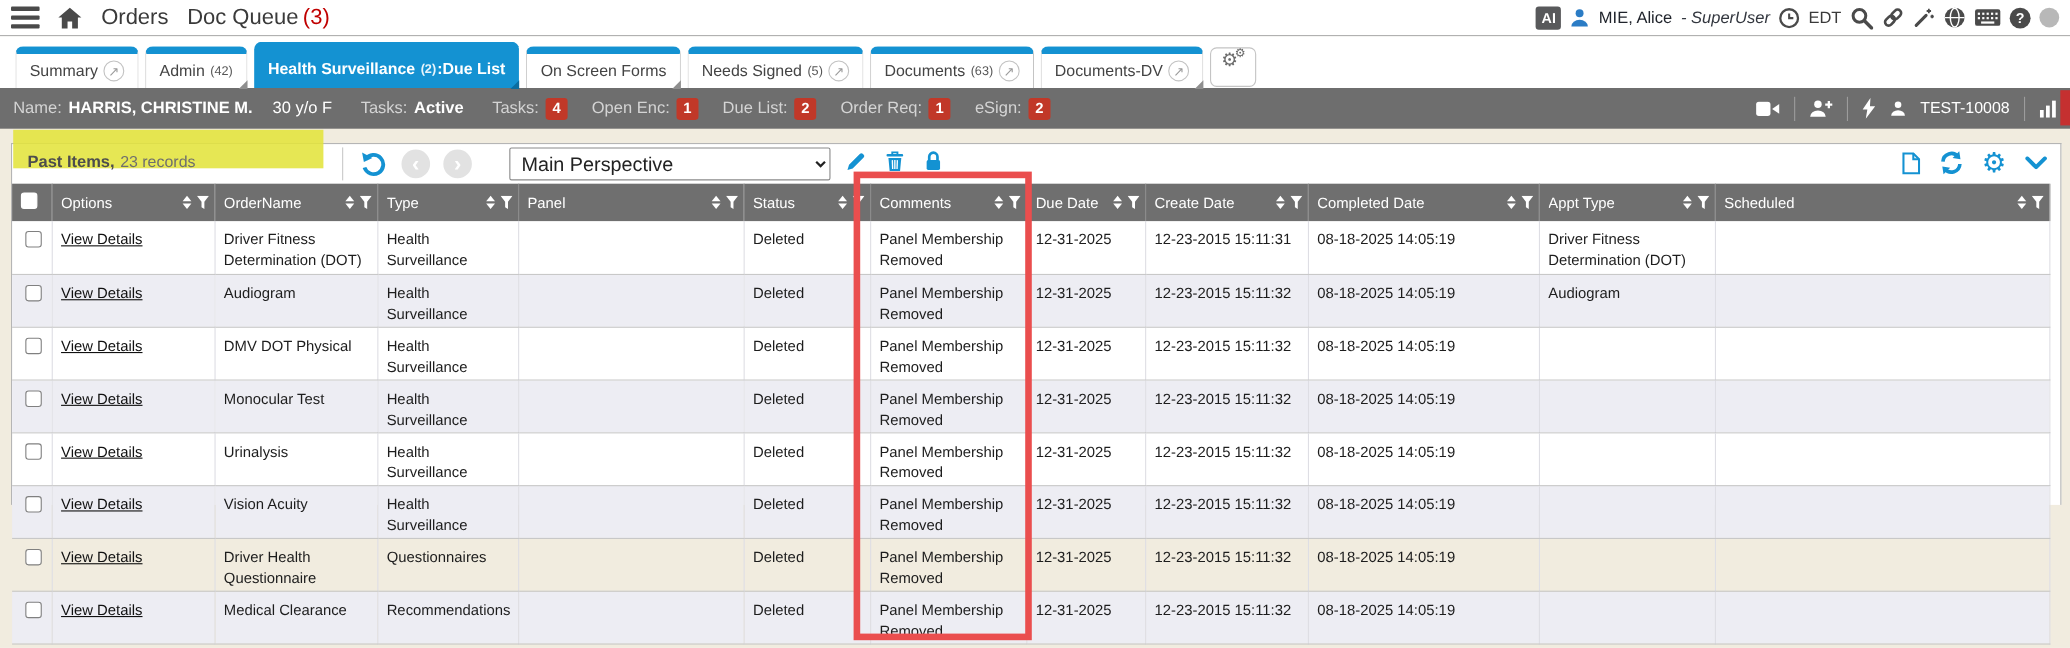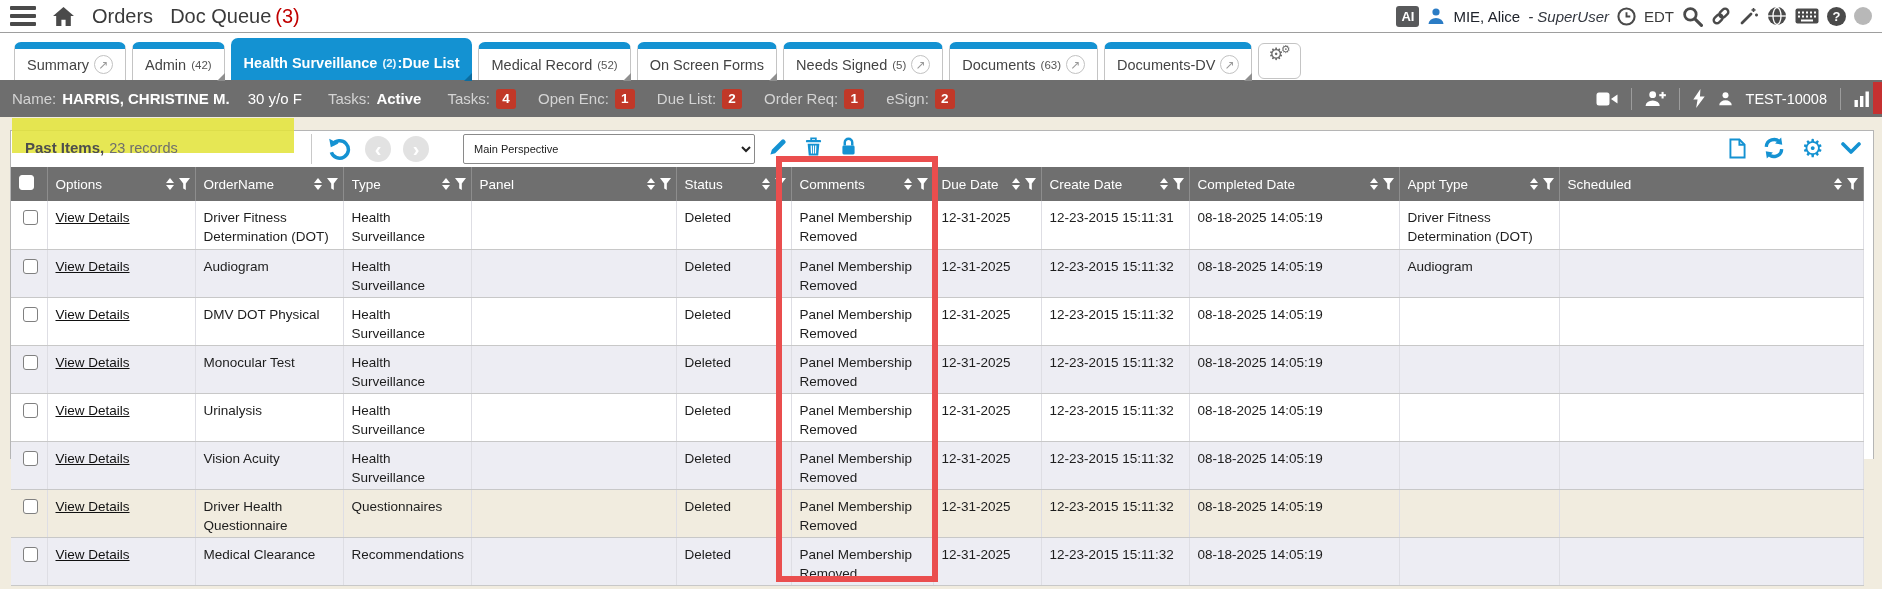--- a/index.html
+++ b/index.html
@@ -68,21 +68,21 @@
                background:#e3e43c; opacity:.88; z-index:4; pointer-events:none; }
   .past-items { position:absolute; left:14px; top:8px; z-index:5; font-size:15px; }
   .past-items .t1 { font-weight:bold; color:#4d4d4d; }
   .past-items .t2 { color:#6e6e6e; margin-left:5px; font-size:14.5px; }
   .tdiv { position:absolute; left:300px; top:3px; height:30px; border-left:1px solid #c9c9c9; }
   .blue { color:#1492d2; }
   .tool-a { position:absolute; top:6px; cursor:pointer; display:inline-flex; }
   .nav-circle { position:absolute; top:5px; width:26px; height:26px; border-radius:50%;
                 background:#e2e2e2; color:#fff; font-size:20px; font-weight:bold;
                 display:flex; align-items:center; justify-content:center; line-height:1; }
-  .persel { position:absolute; left:452px; top:3px; width:292px; height:30px; font-size:11px;
+  .persel { position:absolute; left:452px; top:3px; width:292px; height:30px; font-size:18px;
             font-family:inherit; color:#222; border:1px solid #8a8a8a; border-radius:2px;
             background:#fff; padding:0 6px; }
   .tool-right { position:absolute; right:12px; top:5px; display:flex; align-items:center; gap:17px; }
   .gear-glyph { font-size:25px; line-height:24px; }
 
   
   table.grid { border-collapse:collapse; table-layout:fixed; width:1852px; font-size:13.5px; }
   .grid th { background:#6f6f6f; color:#fff; font-weight:normal; text-align:left;
              height:34px; padding:0 5px 0 8px; border-right:1px solid #8d8d8d; }
   .grid th .thx { display:flex; align-items:center; }
@@ -206,24 +206,20 @@
       <span class="ext-ico">↗</span>
     </div>
     <div class="tab fold">
       <span>Admin</span>
       <span class="cnt">(42)</span>
     </div>
     <div class="tab active fold">
       <span>Health Surveillance</span>
       <span class="cnt">(2)</span>
       <span style="margin-left:-4px;">:Due List</span>
-    </div>
-    <div class="tab fold">
-      <span>Medical Record</span>
-      <span class="cnt">(52)</span>
     </div>
     <div class="tab fold">
       <span>On Screen Forms</span>
     </div>
     <div class="tab">
       <span>Needs Signed</span>
       <span class="cnt">(5)</span>
       <span class="ext-ico">↗</span>
     </div>
     <div class="tab">

